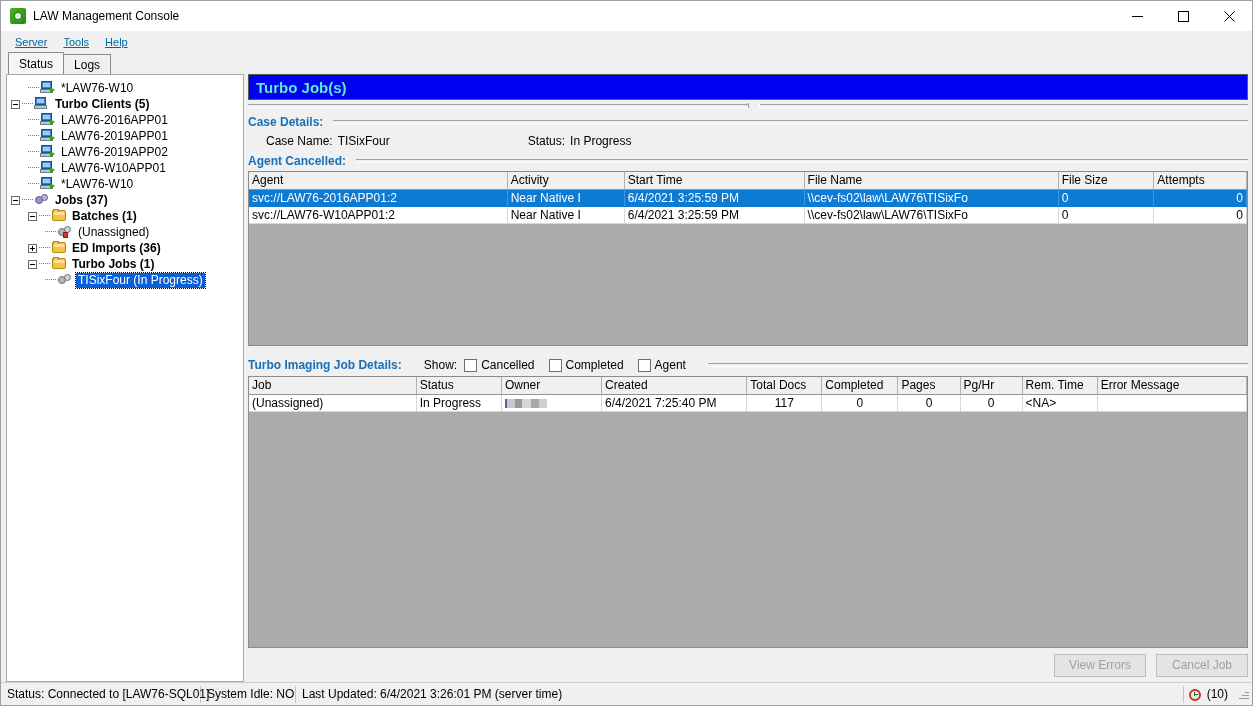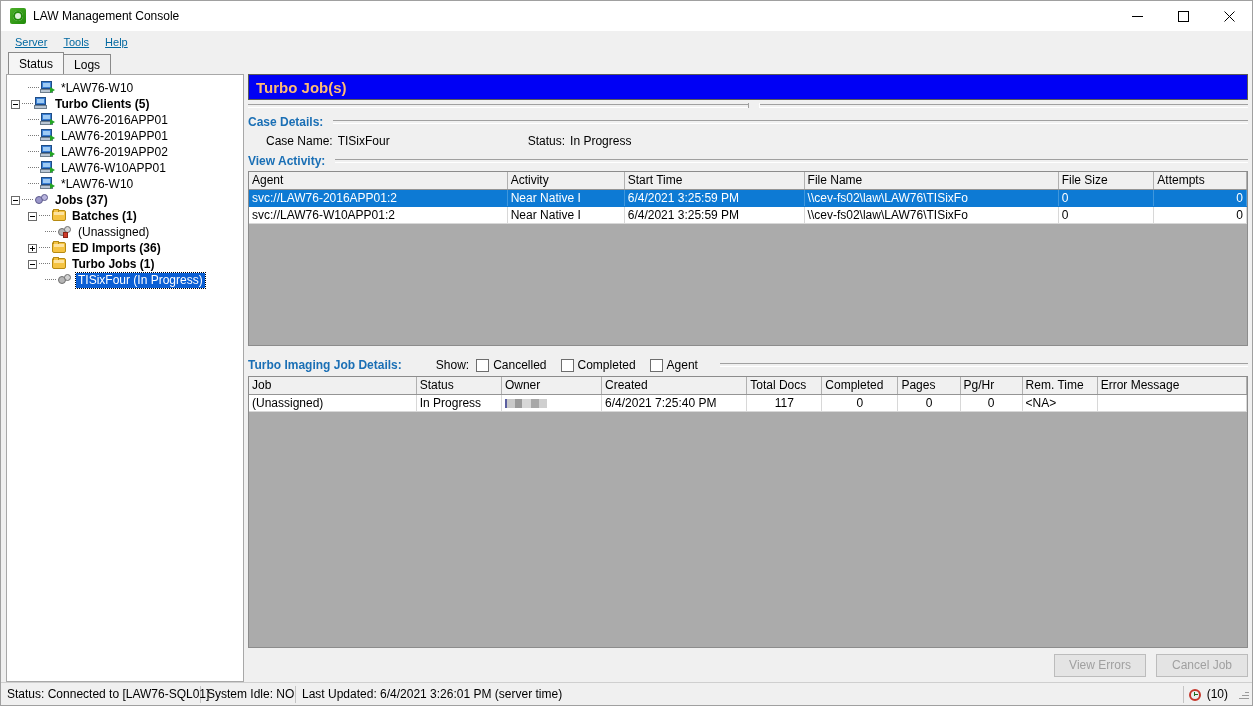--- a/index.html
+++ b/index.html
@@ -274,21 +274,21 @@
   .panel-inner {
     flex: 1 1 auto;
     display: flex; flex-direction: column;
     min-height: 0;
     padding: 0;
   }
   .bluebar {
     height: 26px;
     background: #0000f5;
     border: 1px solid #5a5a5a;
-    color: #fdba74;
+    color: #5eead4;
     font-weight: bold;
     font-size: 15px;
     display: flex; align-items: center;
     padding-left: 7px;
     box-sizing: border-box;
     flex: 0 0 auto;
   }
   .sep-groove {
     height: 2px;
     border-top: 1px solid #a0a0a0;
@@ -387,21 +387,21 @@
     vertical-align: middle;
   }
 
   
   .showrow {
     display: flex; align-items: center;
     height: 18px; flex: 0 0 auto;
     margin-bottom: 2px;
   }
   .showrow .lbl {
-    color: #1a6fb5; font-weight: bold; white-space: nowrap; margin-right: 34px;
+    color: #1a6fb5; font-weight: bold; white-space: nowrap; margin-right: 22px;
   }
   .showrow .showword { margin-right: 7px; white-space: nowrap; }
   .cb-wrap { display: flex; align-items: center; margin-right: 14px; white-space: nowrap; }
   .cb {
     width: 13px; height: 13px;
     border: 1px solid #6d6d6d;
     background: #ffffff;
     box-sizing: border-box;
     margin-right: 4px;
     flex: 0 0 auto;
@@ -693,21 +693,21 @@
         </div>
         <div class="fieldrow">
           <span class="k">Case Name:</span>
           <span class="v">TISixFour</span>
           <span class="spacer1"></span>
           <span class="k">Status:</span>
           <span class="v">In Progress</span>
         </div>
 
         <div class="sectionhead">
-          <span class="lbl">View Activity:</span>
+          <span class="lbl">Agent Cancelled:</span>
           <span class="rule"></span>
         </div>
         <div class="grid agent">
           <table id="agent-table">
             <colgroup>
               <col style="width:170px">
                 <col style="width:75px">
                 <col style="width:115px">
               <col style="width:165px">
                 <col style="width:63px">

